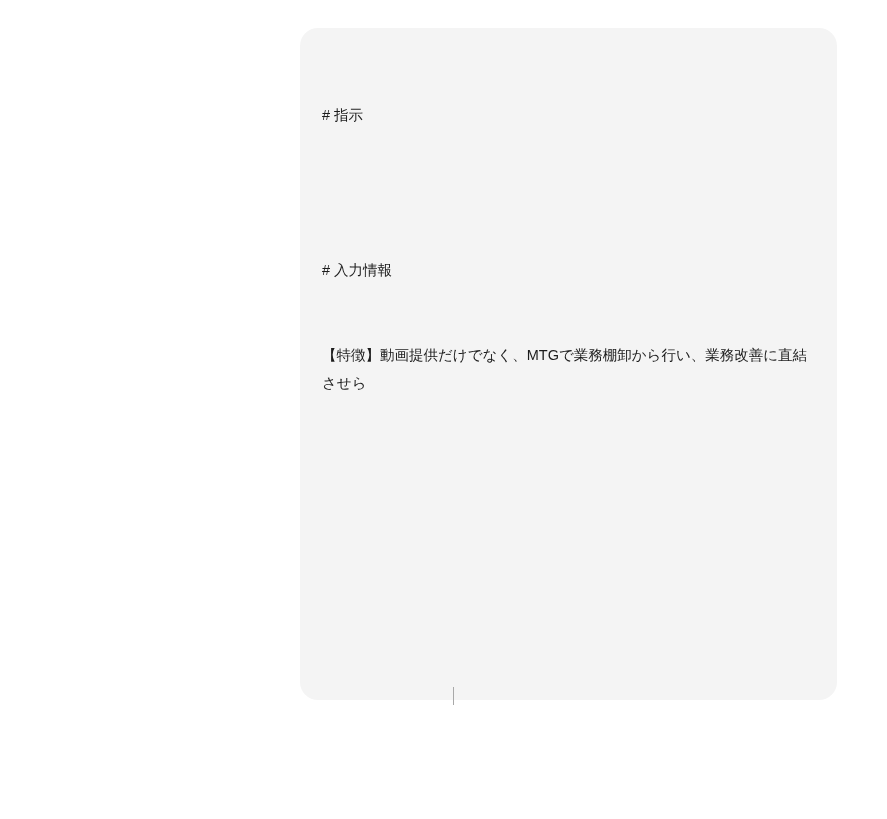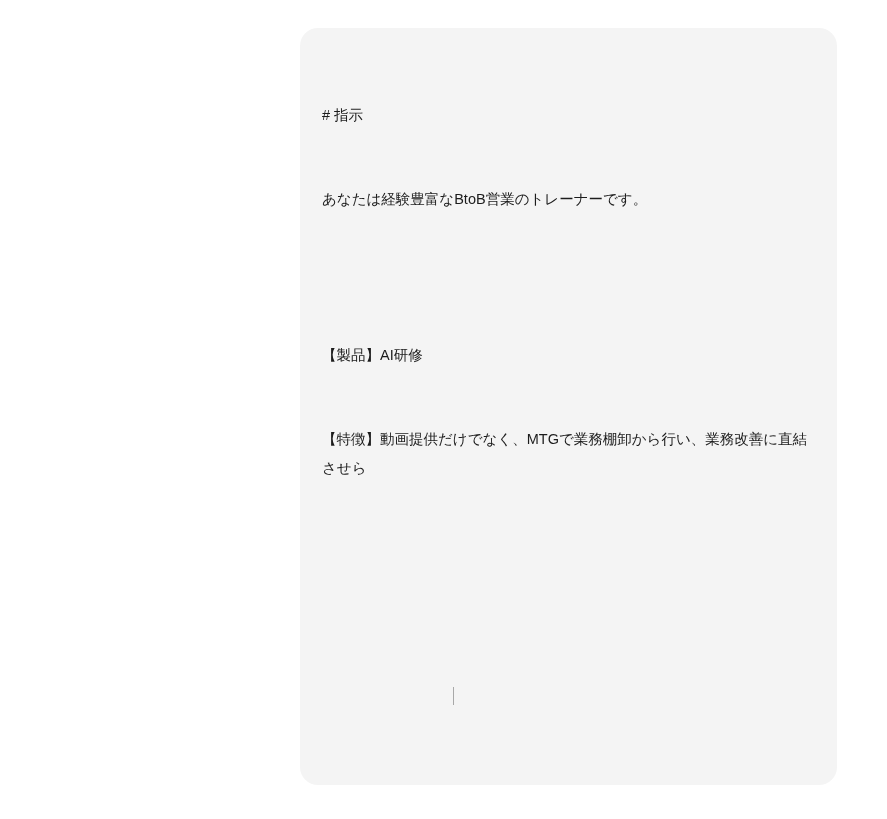--- a/index.html
+++ b/index.html
@@ -51,23 +51,22 @@
   }
 </style>
 </head>
 <body>
 
 <div class="page">
 
   <div class="prompt-row">
     <div class="prompt-bubble">
       <div class="prompt-line"># 指示</div>
-      <div class="prompt-line">あなたは経験豊富なBtoB営業のトレーナーです。</div>
       <div class="prompt-gap"></div>
-      <div class="prompt-line">【製品】AI研修</div>
+      <div class="prompt-line"># 入力情報</div>
       <div class="prompt-line">【特徴】動画提供だけでなく、MTGで業務棚卸から行い、業務改善に直結させら</div>
       
       
       
       
       
       
       
       
     </div>

